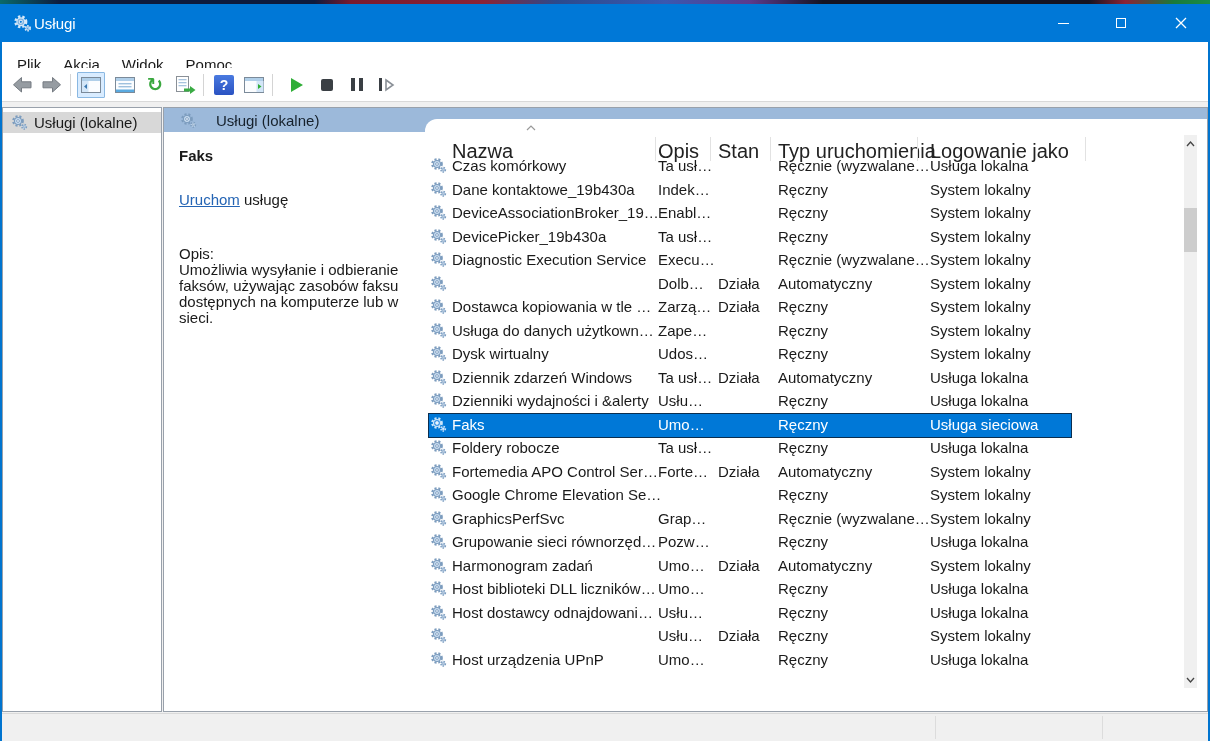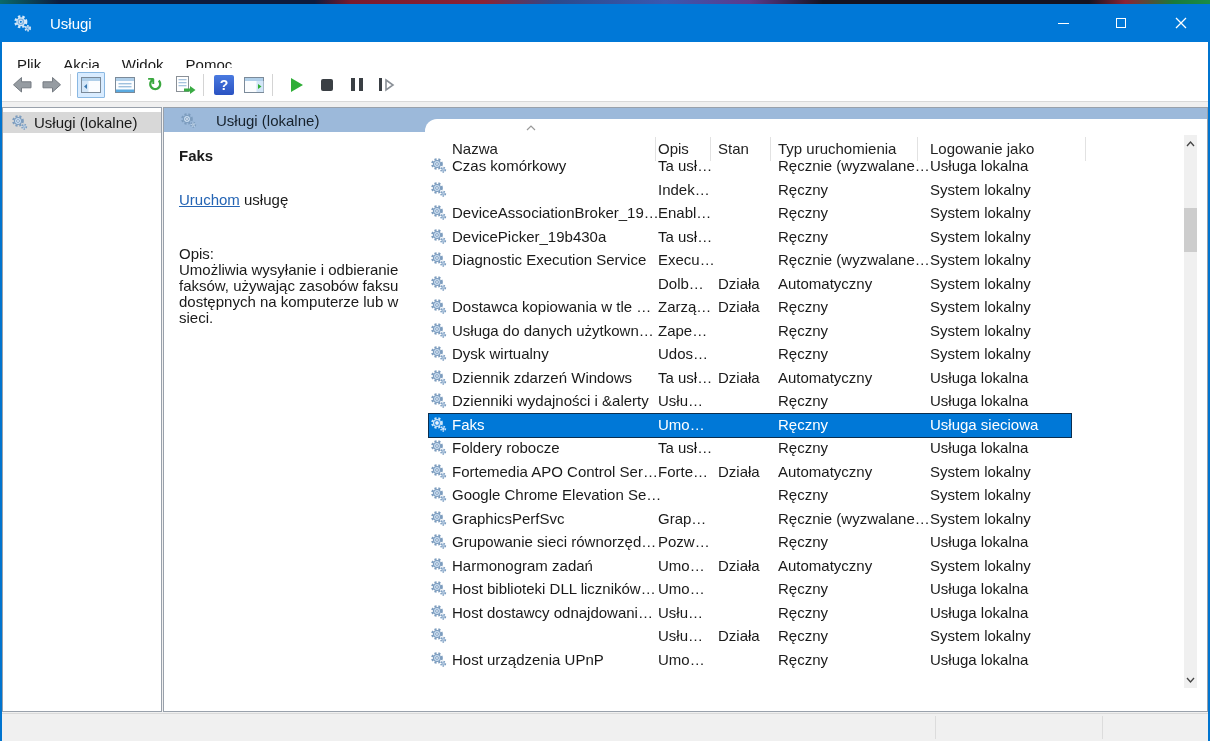--- a/index.html
+++ b/index.html
@@ -9,21 +9,21 @@
 
   
   .wallpaper { position:absolute; left:0; top:0; width:1210px; height:4px;
     background:linear-gradient(90deg,#0a6a6a 0%,#0d1b3e 5%,#0d1b3e 26%,#7a1a2e 29%,#8c2335 40%,
       #2b4a8c 46%,#3a58b0 55%,#5c3a8c 62%,#141422 68%,#141422 90%,#8c2335 93%,#1a7a3a 97%,#1a8c46 100%); }
 
   
   .titlebar { position:absolute; left:0; top:4px; width:1210px; height:38px; background:#0078d7;
               display:flex; align-items:center; }
   .titlebar .app-icon { margin-left:13px; width:19px; height:19px; }
-  .titlebar .title { color:#ffffff; font-size:15px; margin-left:18px; }
+  .titlebar .title { color:#ffffff; font-size:15px; margin-left:2px; }
   .caption-btn { position:absolute; top:0; width:46px; height:38px; display:flex; align-items:center; justify-content:center; }
   .min-glyph { width:11px; height:1px; background:#fff; display:block; }
   .max-glyph { width:10px; height:10px; border:1px solid #fff; display:block; }
 
   
   .menubar { position:absolute; left:2px; top:42px; width:1206px; height:26px; background:#fff;
              display:flex; align-items:center; font-size:15px; }
   .menu-item { padding:3px 11px; cursor:default;margin-top:19px; }
   .menu-item:first-child { margin-left:4px; }
 
@@ -66,21 +66,21 @@
   .desc-pane { position:absolute; left:0; top:24px; width:261px; bottom:23px; background:#fff; padding:15px 0 0 15px; font-size:15px; }
   .svc-title { font-weight:bold; }
   .start-line { margin-top:27px; }
   .start-link { color:#2464b4; text-decoration:underline; cursor:pointer; }
   .desc-label { margin-top:37px; }
   .desc-text { margin-top:0px; width:237px; line-height:16px; }
 
   
   .list-area { position:absolute; left:261px; top:11px; right:0; bottom:23px; background:#fff;
                border-top-left-radius:12px; }
-  .col-head { position:absolute; top:21px; height:26px; font-size:15px; color:#222; }
+  .col-head { position:absolute; top:21px; height:26px; font-size:20px; color:#222; }
   .col-sep { position:absolute; top:18px; height:24px; width:1px; background:#e2e2e2; }
   .sort-ind { position:absolute; left:101px; top:6px; }
 
   .rows { position:absolute; left:3px; top:35px; width:756px; }
   .row { position:relative; height:23.5px; font-size:15px; }
   .row .cell { position:absolute; top:0; line-height:23.5px; white-space:nowrap; z-index:1; }
   .row .gicon { position:absolute; left:2px; top:3px; width:17px; height:17px; z-index:1; }
   .c-name { left:24px; } .c-desc { left:230px; } .c-stan { left:290px; } .c-typ { left:350px; } .c-logon { left:502px; }
   .row.selected::before { content:""; position:absolute; left:0; top:0; width:642px; height:23px;
         background:#0078d7; border:1px solid #0b2e4f; z-index:0; }
@@ -276,20 +276,21 @@
     <span class="cell c-name">Czas komórkowy</span>
     <span class="cell c-desc">Ta usł…</span>
     <span class="cell c-stan"></span>
     <span class="cell c-typ">Ręcznie (wyzwalane…</span>
     <span class="cell c-logon">Usługa lokalna</span>
   </div>
           <div class="row">
     <svg class="gicon">
               <use href="#gear-sym"></use>
             </svg>
+    <span class="cell c-name">Dane kontaktowe_19b430a</span>
     <span class="cell c-desc">Indek…</span>
     <span class="cell c-stan"></span>
     <span class="cell c-typ">Ręczny</span>
     <span class="cell c-logon">System lokalny</span>
   </div>
           <div class="row">
     <svg class="gicon">
               <use href="#gear-sym"></use>
             </svg>
     <span class="cell c-name">DeviceAssociationBroker_19…</span>

